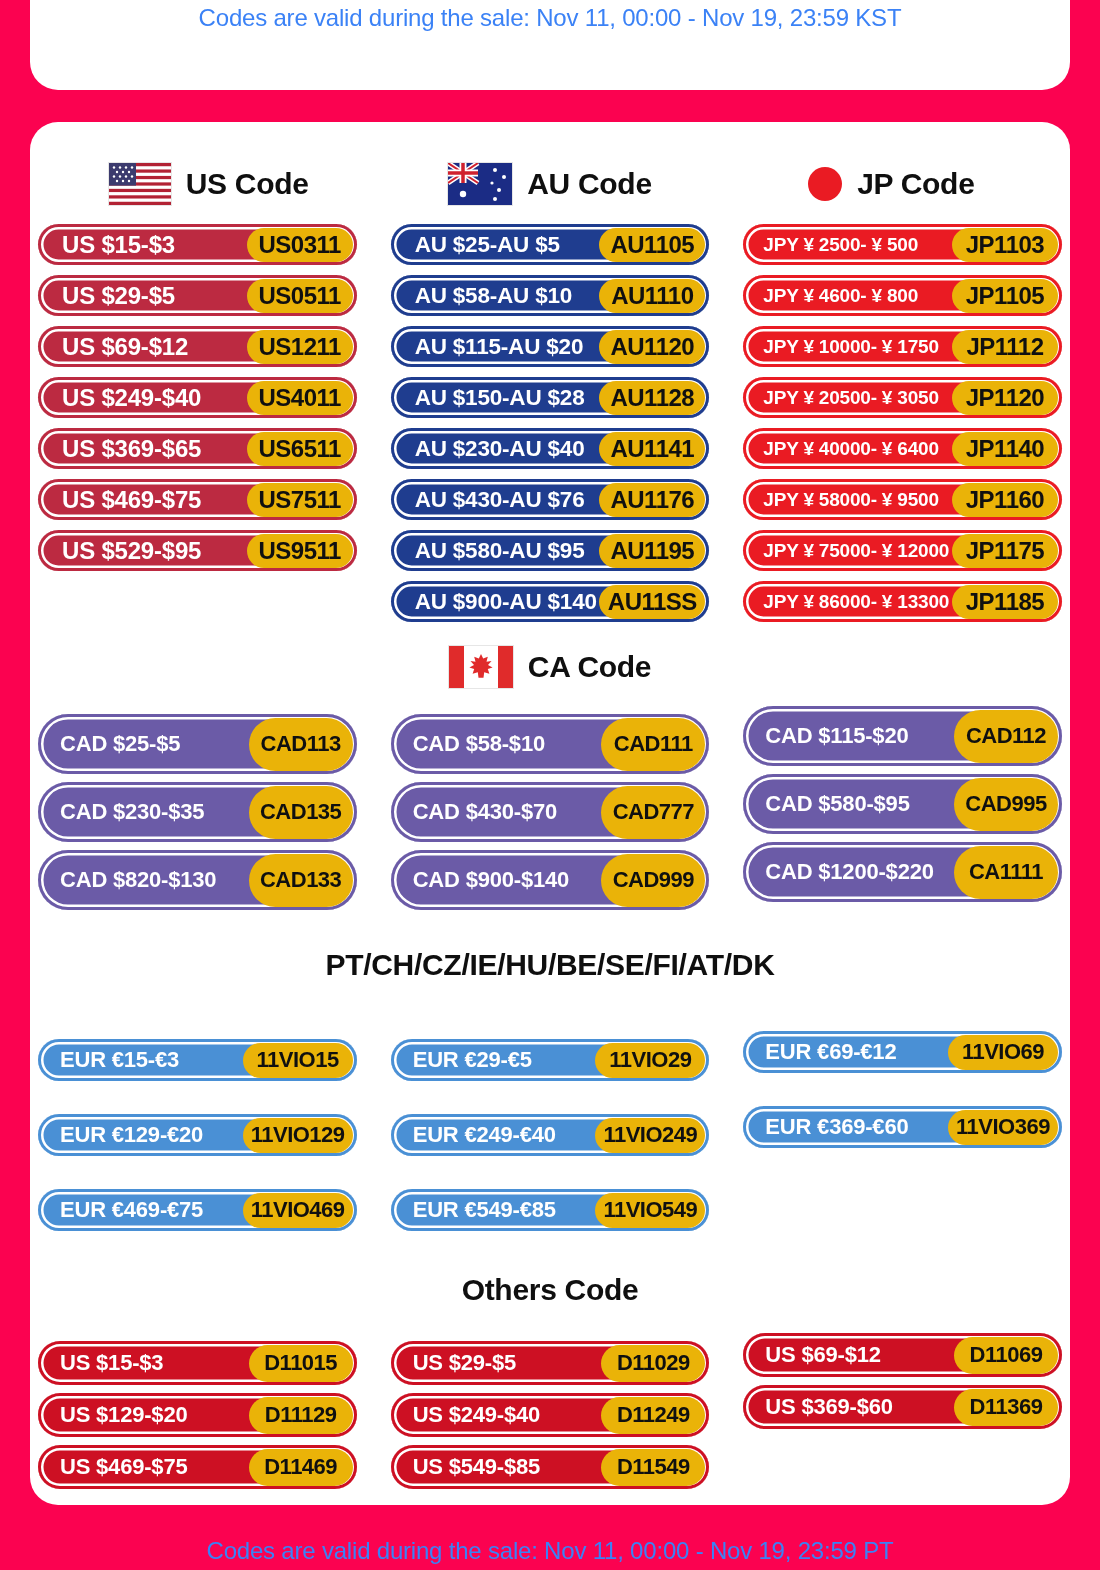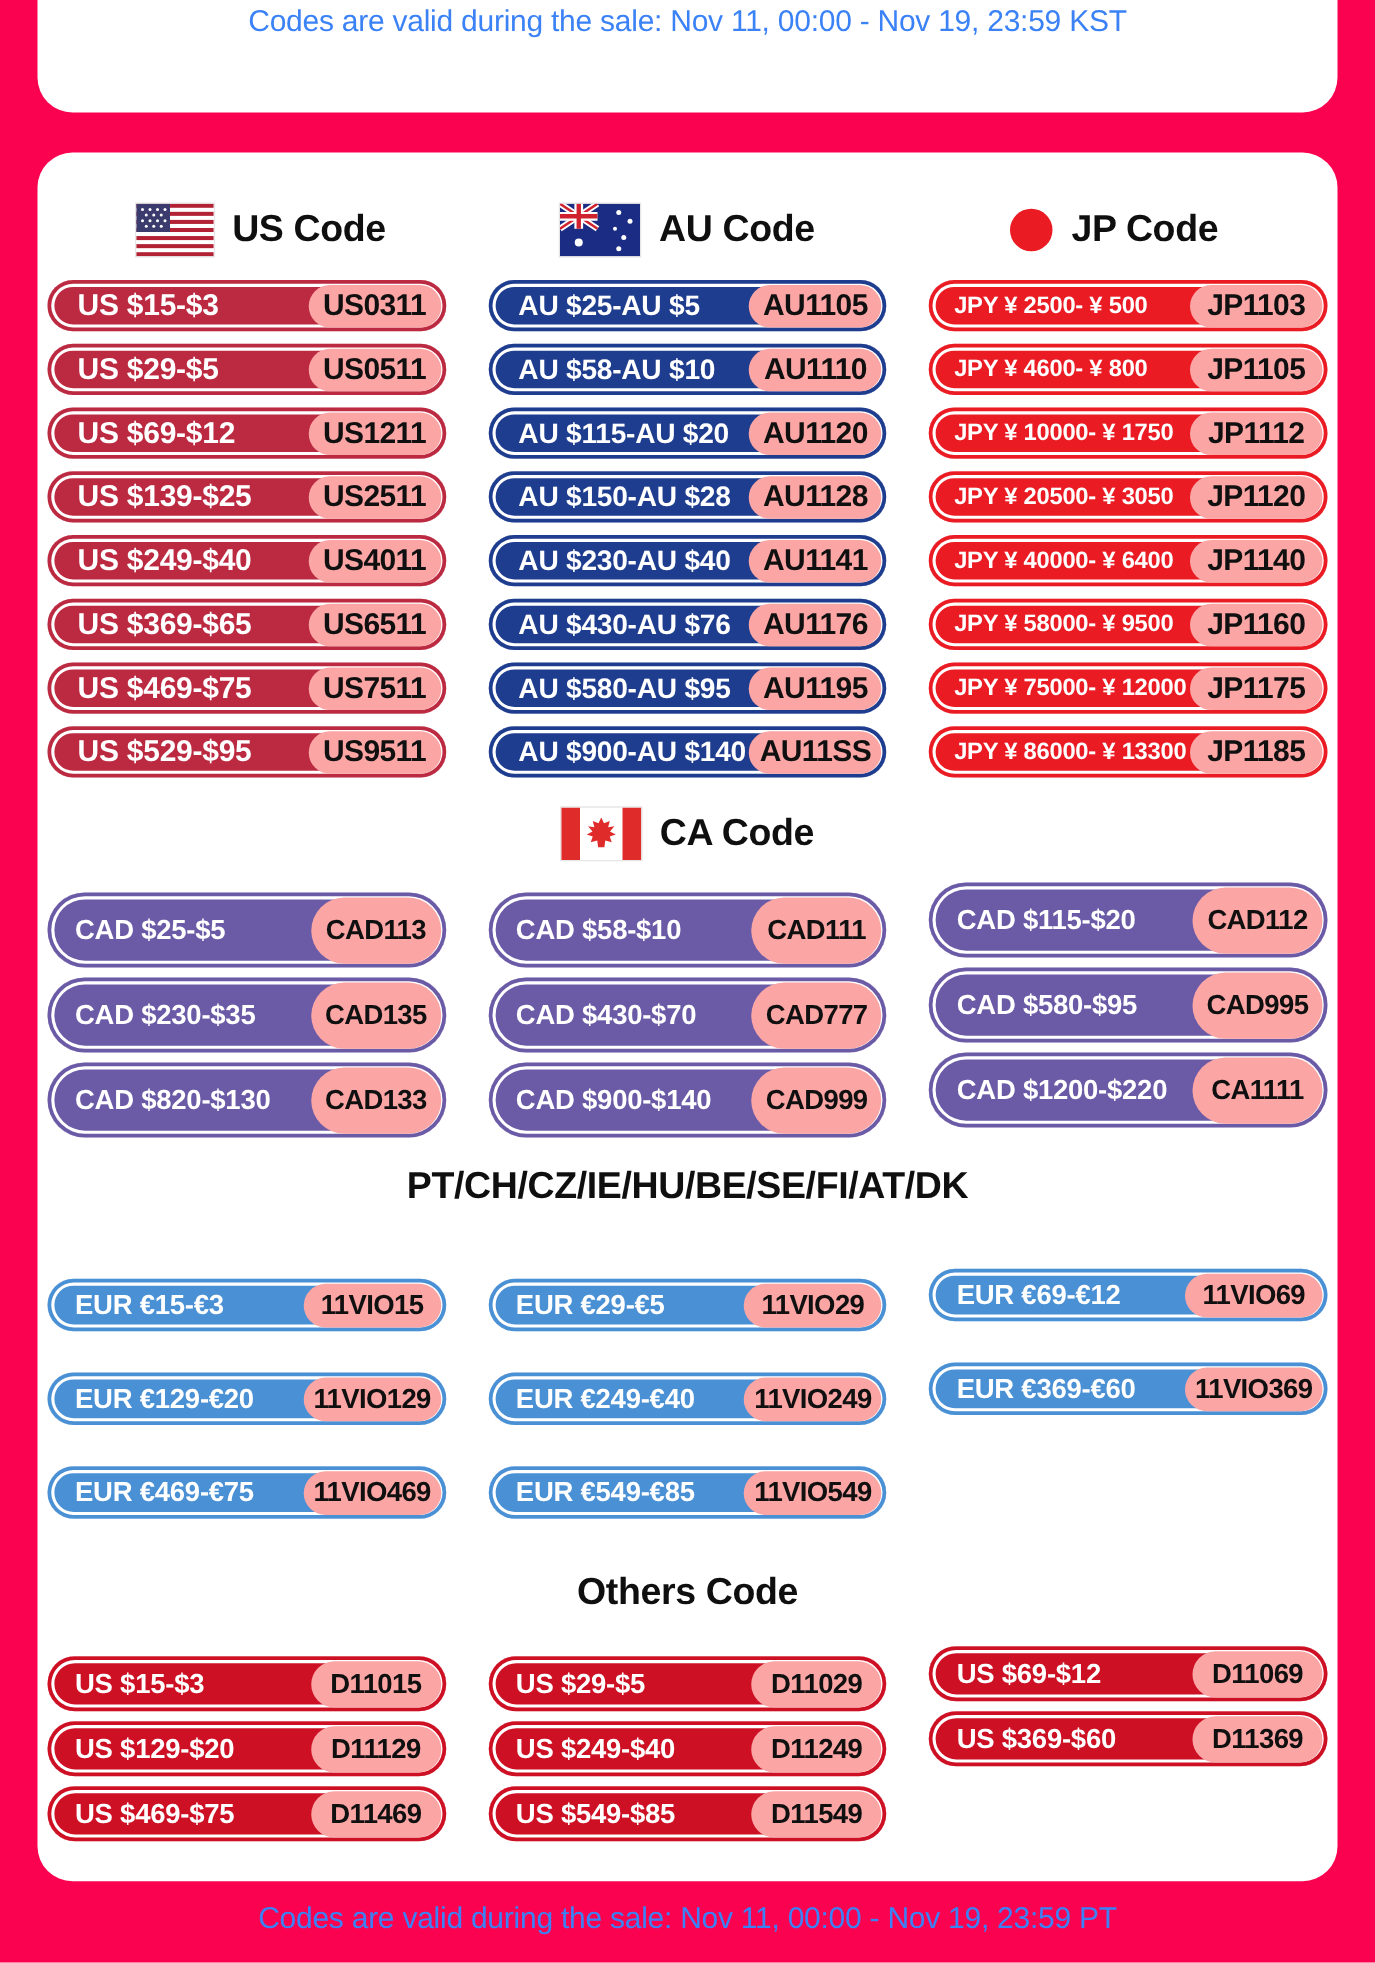--- a/index.html
+++ b/index.html
@@ -18,21 +18,21 @@
 
   
   .pill{
     position:relative; display:flex; align-items:center;
     border-radius:999px; background:var(--c);
     box-shadow: inset 0 0 0 3px var(--c), inset 0 0 0 5.5px #fff;
     color:#fff; font-weight:700; white-space:nowrap;
   }
   .pill-label{flex:1;padding-left:24px;letter-spacing:-0.2px;}
   .pill-code{
-    align-self:stretch; margin:3.5px 4px 3.5px 0; background:#fca5a5;
+    align-self:stretch; margin:3.5px 4px 3.5px 0; background:#eab308;
     border-radius:999px; color:#101010; display:flex; align-items:center;
     justify-content:center; min-width:106px; padding:0 8px;
     font-weight:700; letter-spacing:-0.5px;
   }
   .validity{
     position:absolute; left:0; right:0; text-align:center;
     font-size:24px; font-weight:400; color:#3b82f6; letter-spacing:-0.2px;
   }
   .top-card .validity{top:44px;}
 
@@ -67,21 +67,21 @@
     display:grid; grid-template-columns:repeat(3,1fr);
     column-gap:34px; margin-top:22px;
   }
   .grid3 .pill:nth-child(3n){transform:translateY(-8px);}
   .grid3 .pill-label{font-size:22px;padding-left:22px;}
   .grid3 .pill-code{font-size:22px;min-width:104px;}
   .grid-ca{--c:var(--ca); row-gap:8px;}   .grid-ca .pill{height:60px;}
   .grid-eu{--c:var(--eu); row-gap:10px; margin-top:26px;} .grid-eu .pill{height:42px;margin-top:23px;}
   .grid-eu .pill-code{min-width:110px;}
   .grid-others{--c:var(--others); row-gap:8px; margin-top:26px;} .grid-others .pill{height:44px;}
-  .hdr-eu{margin-top:14px;}
+  .hdr-eu{margin-top:30px;}
   .hdr-others{margin-top:34px;}
   .main-card .validity{position:static;margin-top:48px;}
 </style>
 </head>
 <body>
 
 <div class="card top-card">
 
   <div class="validity">Codes are valid during the sale: Nov 11, 00:00 - Nov 19, 23:59 KST</div>
 </div>
@@ -156,24 +156,20 @@
       </div>
         <div class="pill">
         <span class="pill-label">US $29-$5</span>
         <span class="pill-code">US0511</span>
       </div>
         <div class="pill">
         <span class="pill-label">US $69-$12</span>
         <span class="pill-code">US1211</span>
       </div>
         <div class="pill">
-        <span class="pill-label">US $139-$25</span>
-        <span class="pill-code">US2511</span>
-      </div>
-        <div class="pill">
         <span class="pill-label">US $249-$40</span>
         <span class="pill-code">US4011</span>
       </div>
         <div class="pill">
         <span class="pill-label">US $369-$65</span>
         <span class="pill-code">US6511</span>
       </div>
         <div class="pill">
         <span class="pill-label">US $469-$75</span>
         <span class="pill-code">US7511</span>

